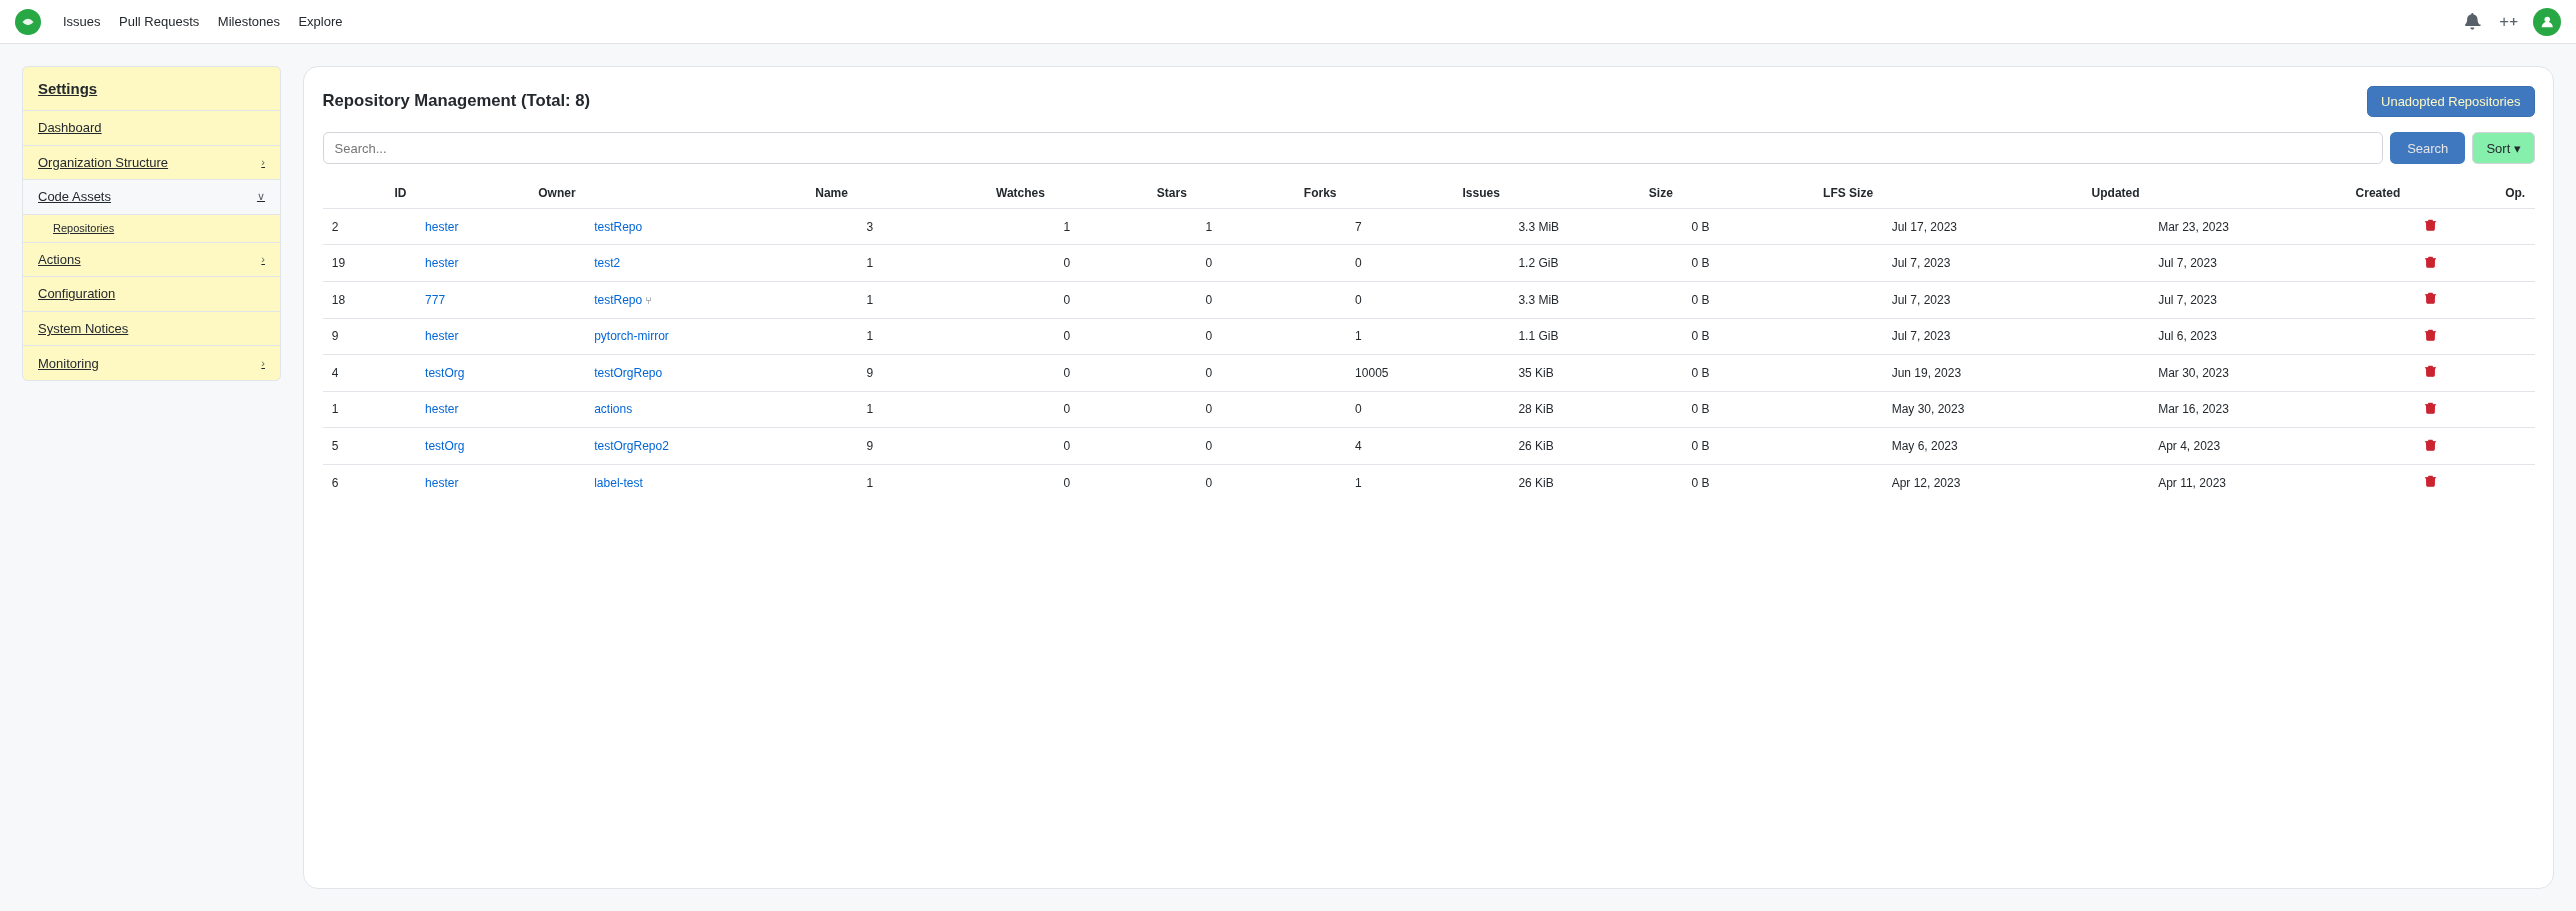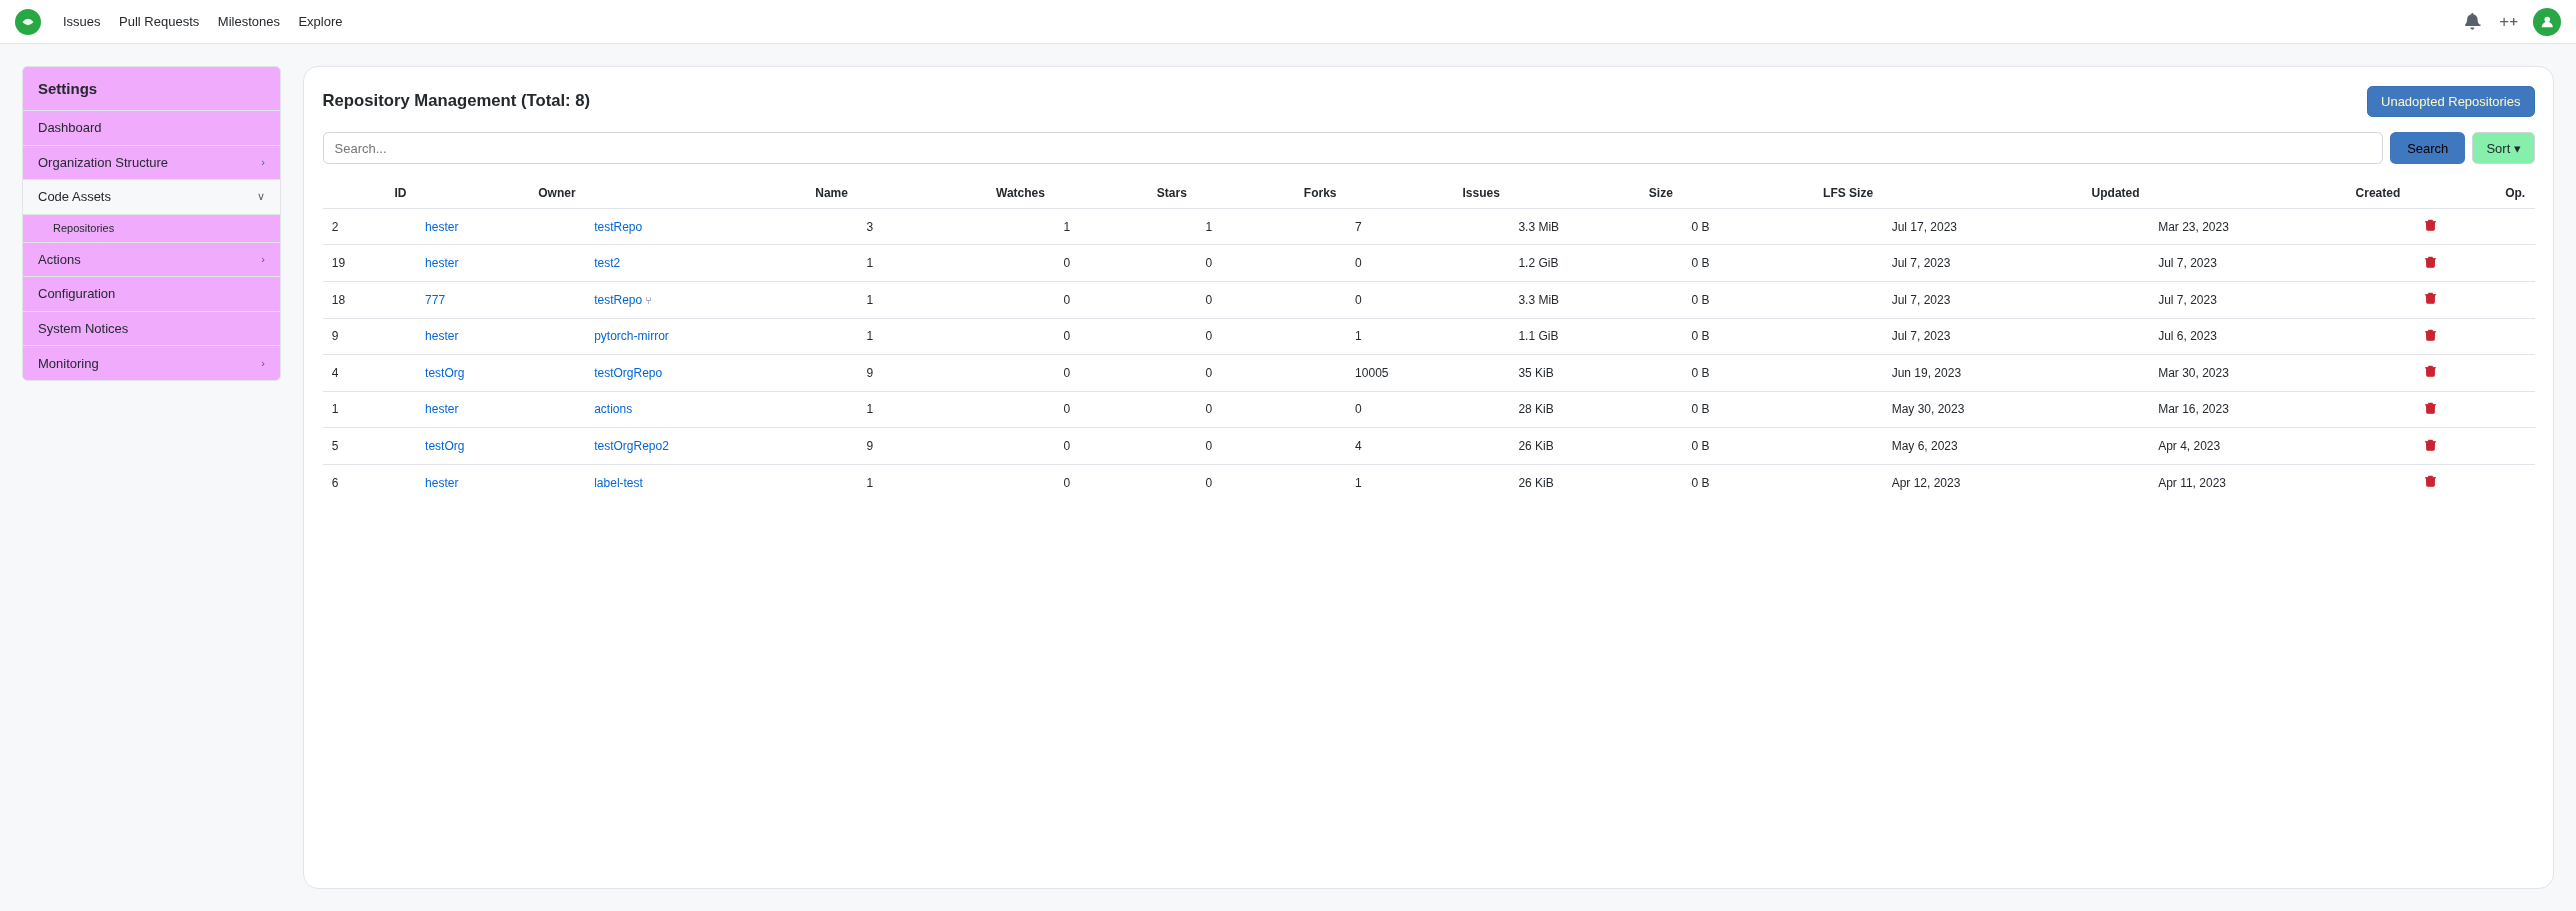--- a/index.html
+++ b/index.html
@@ -14,37 +14,37 @@
     .topnav-links { display: flex; gap: 18.5px; }
     .topnav-link { color: #24292e; text-decoration: none; font-size: 13px; font-weight: 500; cursor: pointer; }
     .topnav-right { margin-left: auto; display: flex; align-items: center; gap: 11px; }
     .topnav-icon-btn { background: none; border: none; cursor: pointer; color: #586069; font-size: 16.7px; padding: 3.7px; display: flex; align-items: center; }
     .avatar-circle { width: 28px; height: 28px; border-radius: 50%; background: #28a745; display: flex; align-items: center; justify-content: center; color: white; font-size: 12px; font-weight: bold; cursor: pointer; }
 
     
     .main-layout { display: flex; gap: 22px; padding: 22px; min-height: calc(100vh - 44px); }
 
     
-    .sidebar { background: #f0abfc; border: 0.9px solid #e1e4e8; border-radius: 5.6px; width: 259px; flex-shrink: 0; height: fit-content; }
+    .sidebar { background: #fef9c3; border: 0.9px solid #e1e4e8; border-radius: 5.6px; width: 259px; flex-shrink: 0; height: fit-content; text-decoration: underline; }
     .sidebar-title { font-size: 15px; font-weight: 600; padding: 13px 15px; border-bottom: 0.9px solid #e1e4e8; }
     .sidebar-item { display: flex; align-items: center; justify-content: space-between; padding: 9.3px 15px; border-bottom: 0.9px solid #e1e4e8; cursor: pointer; color: #24292e; text-decoration: none; font-size: 13px; }
     .sidebar-item:last-child { border-bottom: none; }
     .sidebar-item-active { background: #f6f8fa; }
     .sidebar-subitem { padding: 7.4px 15px 7.4px 30px; border-bottom: 0.9px solid #e1e4e8; cursor: pointer; color: #24292e; font-size: 11px; }
     .chevron { font-size: 11px; color: #586069; }
 
     
     .content { flex: 1; background: #fff; border: 0.9px solid #e1e4e8; border-radius: 15px; padding: 18.5px; }
     .content-header { display: flex; align-items: center; justify-content: space-between; margin-bottom: 15px; }
     .content-title { font-size: 16.7px; font-weight: 600; }
 
     
     .search-row { display: flex; gap: 7.4px; margin-bottom: 15px; }
     .search-input { flex: 1; padding: 7.4px 11px; border: 0.9px solid #d1d5da; border-radius: 5.6px; font-size: 13px; color: #6d28d9; outline: none; }
-    .btn-primary { background: #4078c0; color: #000000; border: none; border-radius: 5.6px; padding: 7.4px 16.7px; font-size: 13px; cursor: pointer; font-weight: 500; }
+    .btn-primary { background: #4078c0; color: #e5e5e5; border: none; border-radius: 5.6px; padding: 7.4px 16.7px; font-size: 13px; cursor: pointer; font-weight: 500; }
     .btn-outline { background: #86efac; color: #24292e; border: 0.9px solid #d1d5da; border-radius: 5.6px; padding: 7.4px 13px; font-size: 13px; cursor: pointer; display: flex; align-items: center; gap: 3.7px; }
     .btn-blue { background: #4078c0; color: #fef9c3; border: 0.9px solid #3a6fad; border-radius: 5.6px; padding: 7.4px 13px; font-size: 13px; cursor: pointer; }
 
     
     table { width: 100%; border-collapse: collapse; }
     thead tr { border-bottom: 1.9px solid #e1e4e8; }
     th { text-align: right; padding: 7.4px 9.3px; font-size: 12px; font-weight: 600; color: #24292e; white-space: nowrap; }
     tbody tr { border-bottom: 0.9px solid #e1e4e8; }
     tbody tr:last-child { border-bottom: none; }
     td { padding: 7.4px 9.3px; font-size: 12px; color: #24292e; white-space: nowrap; }

